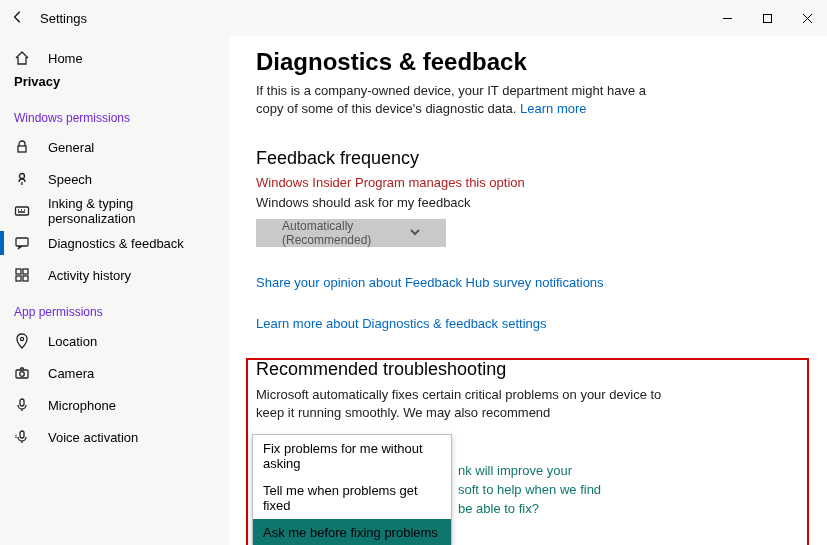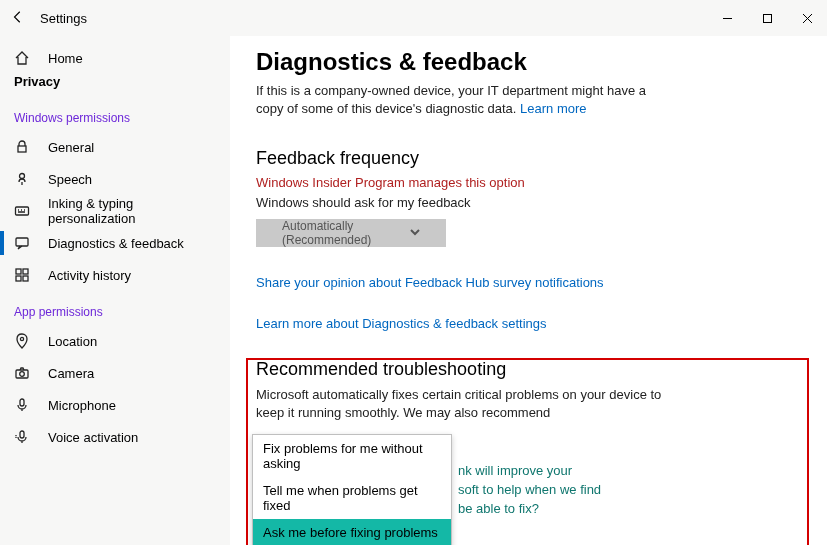--- a/index.html
+++ b/index.html
@@ -58,21 +58,21 @@
   .highlight-box{
     border:2px solid #d40000; position:absolute; left:16px; right:18px;
     top:322px; height:200px; pointer-events:none;
   }
   .dropdown-open{
     position:absolute; left:22px; top:398px; width:200px;
     background:#fff; border:1px solid #bfbfbf; box-shadow:0 2px 6px rgba(0,0,0,.2);
     z-index:5;
   }
   .dropdown-open .opt{padding:6px 10px;font-size:13px;cursor:default;}
-  .dropdown-open .opt.sel{background:#14b8a6;}
+  .dropdown-open .opt.sel{background:#0f766e;}
   .trunc-text{font-size:13px;color:#222;line-height:1.45;}
   .trunc-wrap{max-width:420px;}
   .covered-right{position:absolute;left:228px;top:391px;font-size:13px;color:#0f766e;line-height:1.45;max-width:340px;margin-top:35px;}
 </style>
 </head>
 <body>
 
 <div class="titlebar">
   <div class="back">
     <svg viewBox="0 0 16 16" width="14" height="14">

